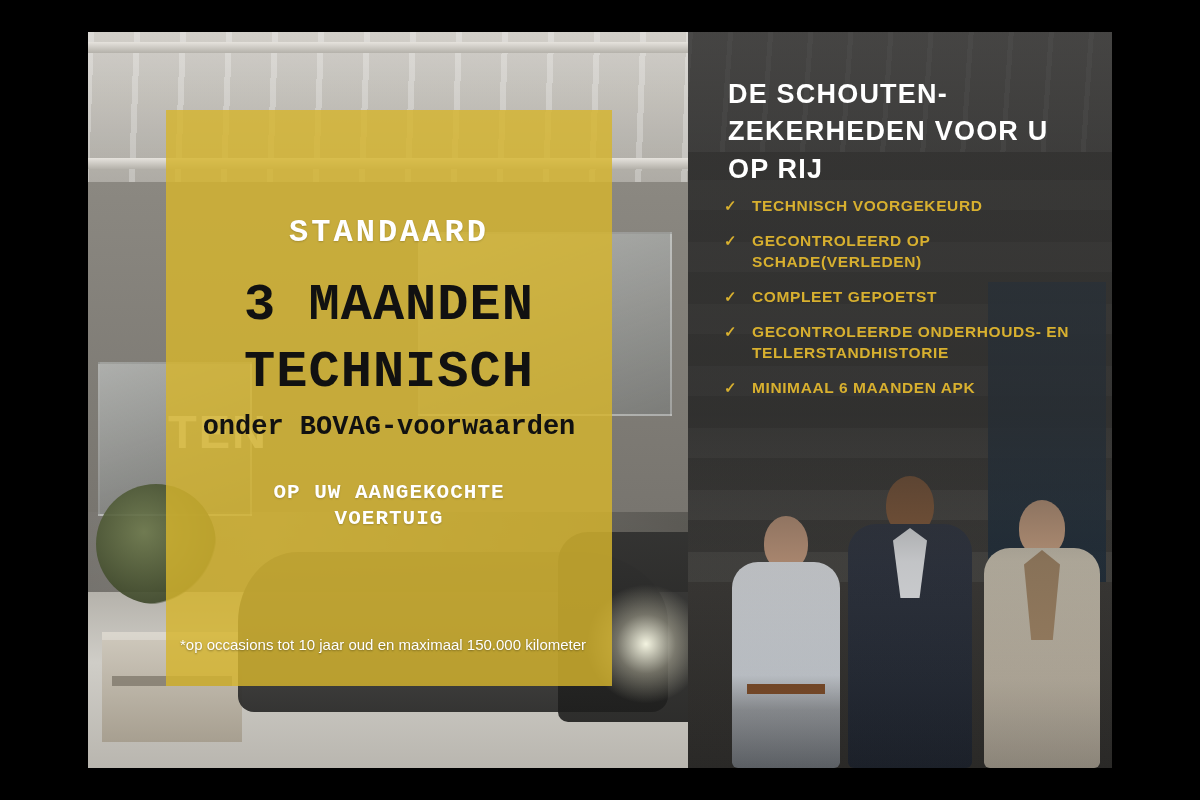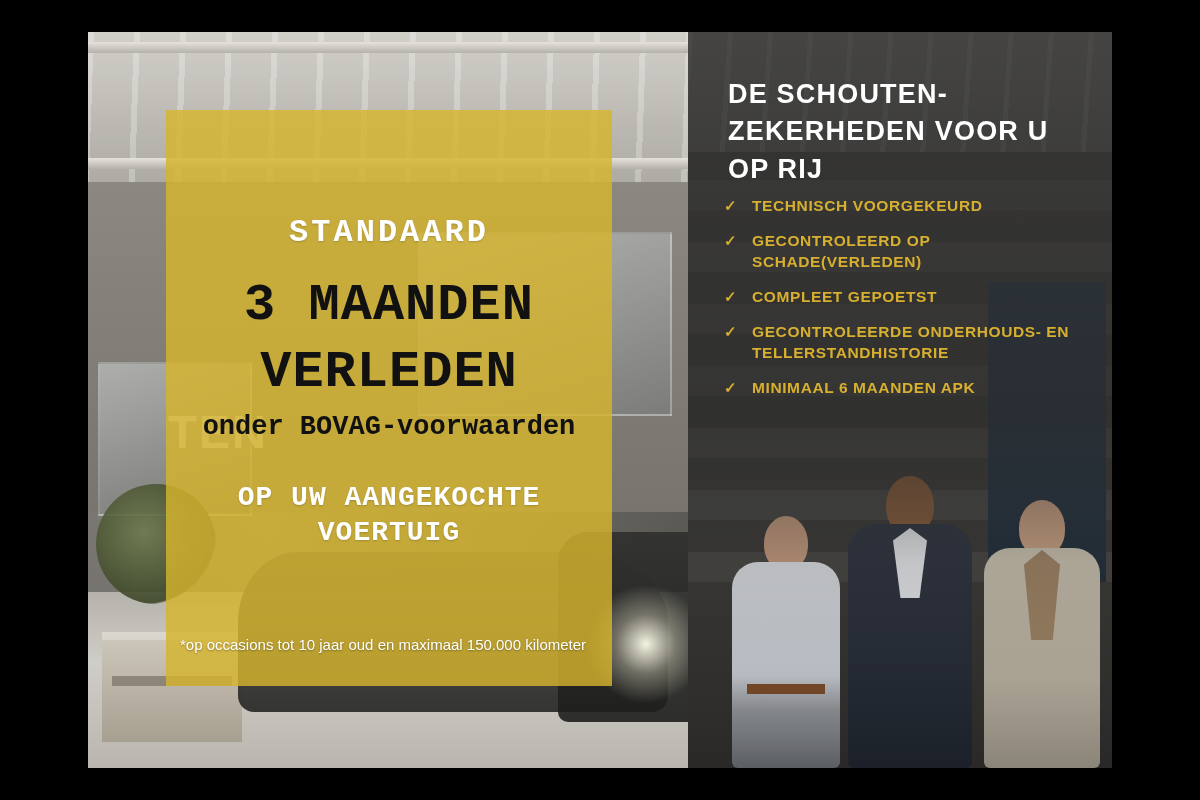--- a/index.html
+++ b/index.html
@@ -215,21 +215,21 @@
   }
   .yp-sub {
     margin-top: 6px;
     font-size: 27px;
     font-weight: 800;
     color: #111;
     text-align: center;
   }
   .yp-bottom {
     margin-top: 38px;
-    font-size: 28px;
+    font-size: 21px;
     font-weight: 700;
     letter-spacing: 1px;
     color: #fff;
     line-height: 1.25;
     text-shadow: 0 1px 2px rgba(0,0,0,0.18);
   }
   .yp-note {
     position: absolute;
     left: 92px; top: 604px;
     font-size: 15px;
@@ -365,21 +365,21 @@
           <span>MINIMAAL 6 MAANDEN APK</span>
         </li>
       </ul>
 
     </div>
 
     <div class="yellow-panel">
       <div class="yp-inner">
         <div class="yp-standaard">STANDAARD</div>
         <div class="yp-big">3  MAANDEN</div>
-        <div class="yp-big" style="margin-top:0">VERLEDEN</div>
+        <div class="yp-big" style="margin-top:0">TECHNISCH</div>
         <div class="yp-sub">onder BOVAG-voorwaarden</div>
         <div class="yp-bottom">OP UW AANGEKOCHTE</div>
         <div class="yp-bottom" style="margin-top:0">VOERTUIG</div>
       </div>
     </div>
 
     <div class="yp-note">*op occasions tot 10 jaar oud en maximaal 150.000 kilometer</div>
 
   </div>
 </div>

